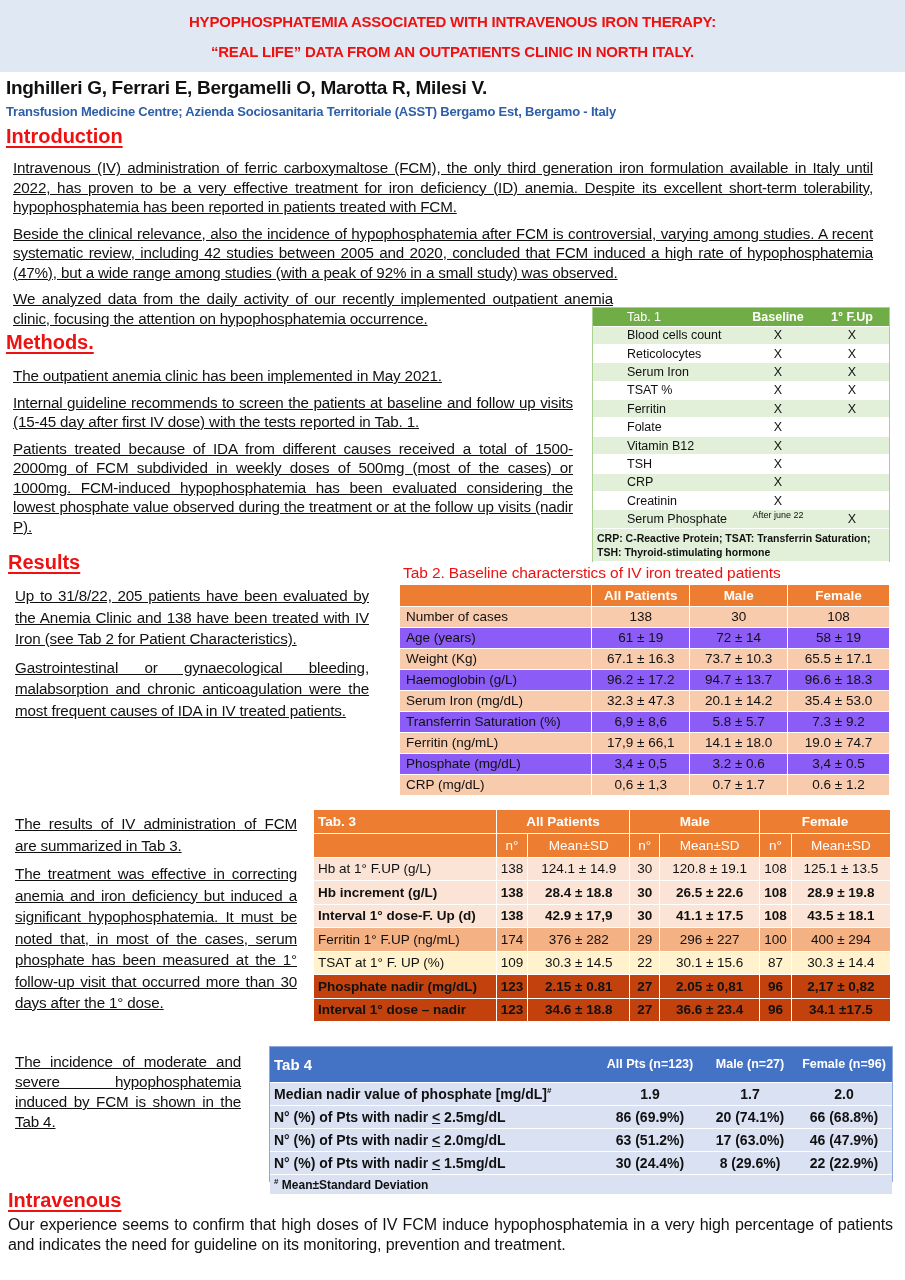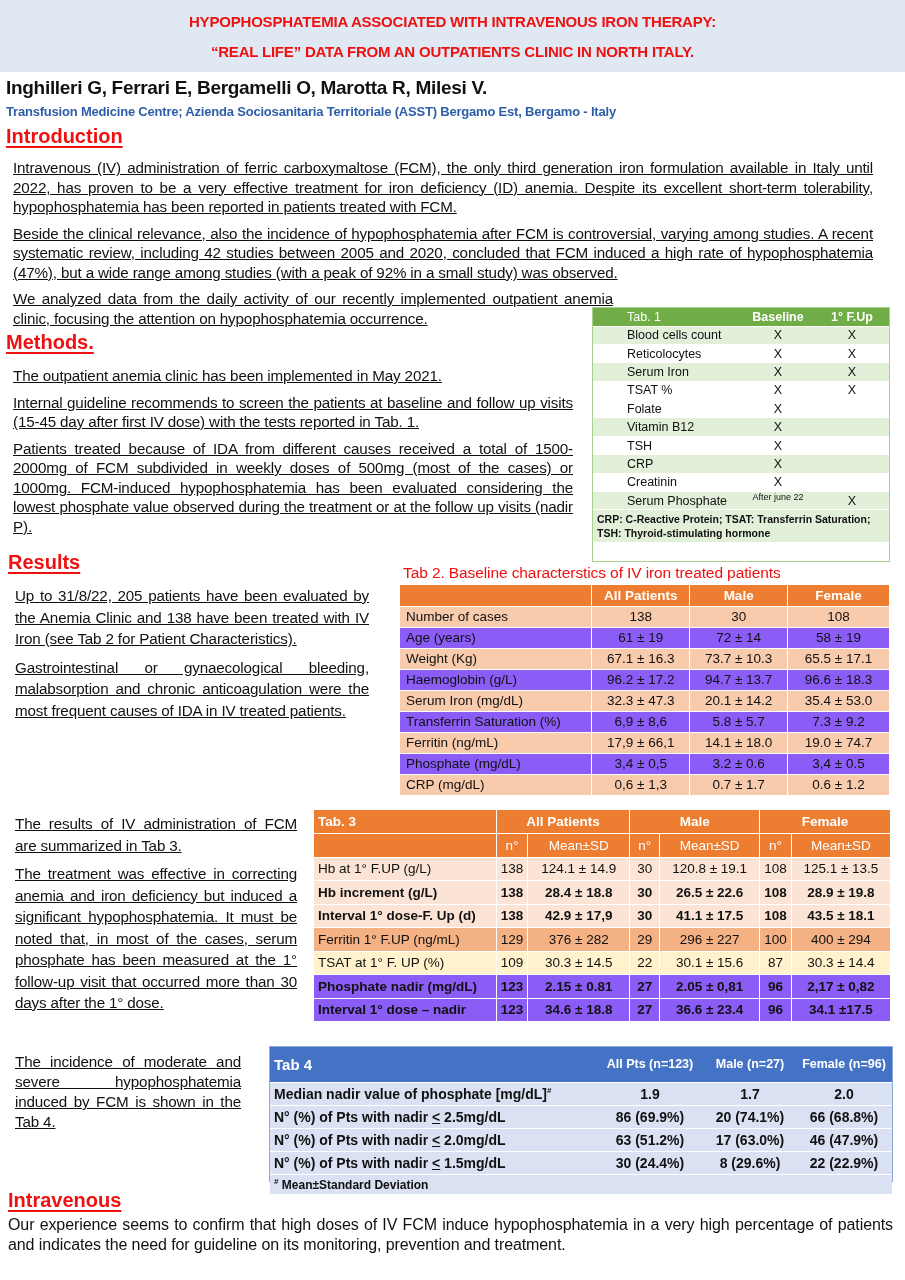--- a/index.html
+++ b/index.html
@@ -40,21 +40,21 @@
 
   
   .t3 { left: 314px; top: 810px; width: 577px; font-size: 13.5px; }
   .t3 td { height: 23.5px; padding: 0 4px; border-right: 1px solid #fff; border-bottom: 1px solid #fff; text-align: center; white-space: nowrap; }
   .t3 td.lab { text-align: left; }
   .t3 .hdr td { background: #ed7d31; color: #fff; font-weight: bold; }
   .t3 .hdr2 td { background: #ed7d31; color: #fff; font-weight: normal; }
   .t3 tr.ra td { background: #fbe4d5; }
   .t3 tr.rb td { background: #f4b183; }
   .t3 tr.rc td { background: #fff2cc; }
-  .t3 tr.rd td { background: #8b5cf6; margin-left: 16px; }
+  .t3 tr.rd td { background: #c2410c; margin-left: 16px; }
   .t3 tr.bold td { font-weight: bold; }
 
   
   .t4 { left: 270px; top: 1047px; width: 622px; font-size: 14px; }
   .t4 td { height: 23px; padding: 0 4px; border-bottom: 1px solid #fff; white-space: nowrap; }
   .t4 .hdr td { background: #4472c4; color: #fff; font-size: 12.5px; font-weight: bold; height: 35px; }
   .t4 .hdr td.ttl { font-size: 15px; }
   .t4 tr.rr td { background: #d9e1f2; font-weight: bold; }
   .t4 td.c { text-align: center; }
   .t4 .foot td { background: #d9e1f2; font-size: 12px; font-weight: bold; height: 20px; }
@@ -109,20 +109,25 @@
   <tr class="r0">
         <td class="lab">Serum Iron</td>
         <td class="c">X</td>
         <td class="c">X</td>
       </tr>
   <tr class="r1">
         <td class="lab">TSAT %</td>
         <td class="c">X</td>
         <td class="c">X</td>
       </tr>
+  <tr class="r0">
+        <td class="lab">Ferritin</td>
+        <td class="c">X</td>
+        <td class="c">X</td>
+      </tr>
   <tr class="r1">
         <td class="lab">Folate</td>
         <td class="c">X</td>
         <td class="c"></td>
       </tr>
   <tr class="r0">
         <td class="lab">Vitamin B12</td>
         <td class="c">X</td>
         <td class="c"></td>
       </tr>
@@ -268,21 +273,21 @@
         <td class="lab">Interval 1° dose-F. Up (d)</td>
         <td>138</td>
         <td>42.9 ± 17,9</td>
         <td>30</td>
         <td>41.1 ± 17.5</td>
         <td>108</td>
         <td>43.5 ± 18.1</td>
       </tr>
   <tr class="rb">
         <td class="lab">Ferritin 1° F.UP  (ng/mL)</td>
-        <td>129</td>
+        <td>174</td>
         <td>376 ± 282</td>
         <td>29</td>
         <td>296 ± 227</td>
         <td>100</td>
         <td>400 ± 294</td>
       </tr>
   <tr class="rc">
         <td class="lab">TSAT at 1° F. UP  (%)</td>
         <td>109</td>
         <td>30.3 ± 14.5</td>

